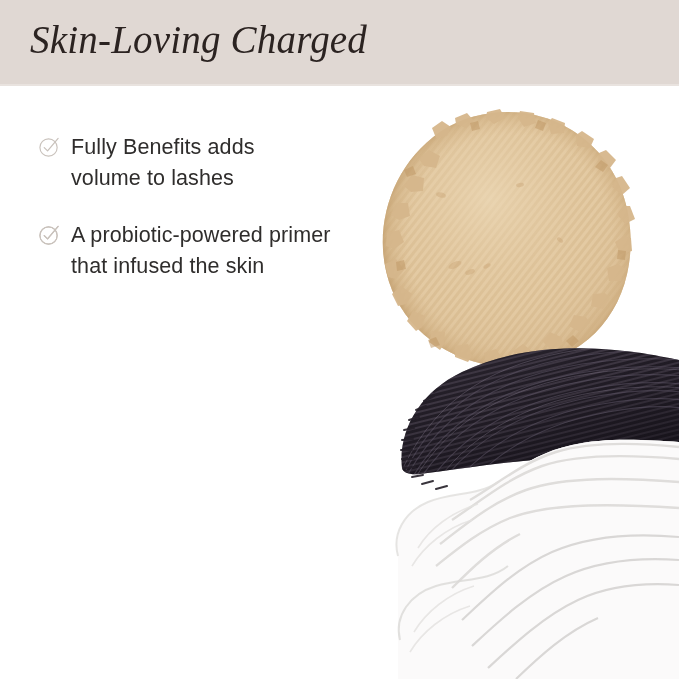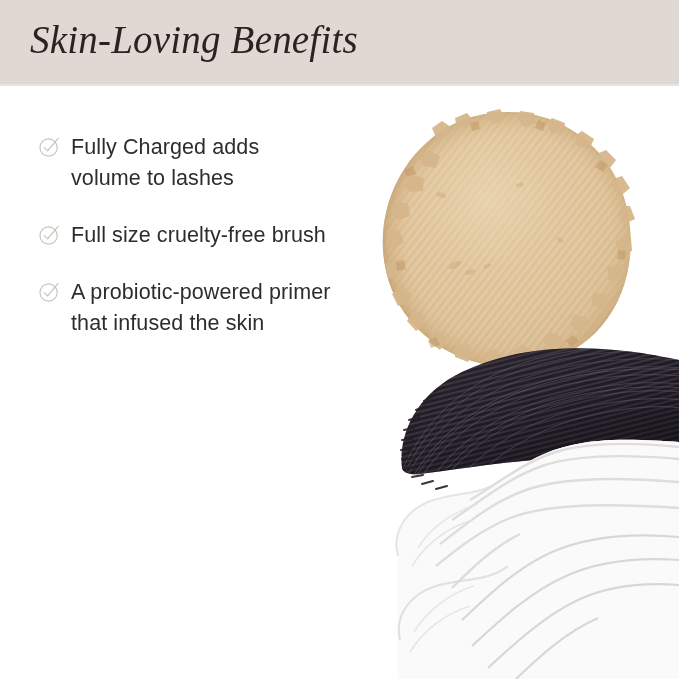--- a/index.html
+++ b/index.html
@@ -257,45 +257,44 @@
           <path d="M410,652 C422,632 444,614 470,606"></path>
         </g>
 
         <path d="M398,556 C392,534 404,512 428,502 C452,492 478,496 498,482" stroke="#e0dedc" stroke-width="2" fill="none" opacity="0.8"></path>
         <path d="M400,640 C394,616 410,594 436,586 C462,578 488,582 508,566" stroke="#dbd9d7" stroke-width="2" fill="none" opacity="0.8"></path>
       </g>
     </svg>
   </div>
 
   <div class="header-band">
-    <div class="page-title">Skin-Loving Benefits</div>
+    <div class="page-title">Skin-Loving Charged</div>
   </div>
 
   <div class="benefits">
 
     <div class="benefit">
       <span class="check-icon">
         <svg viewBox="0 0 24 24" xmlns="http://www.w3.org/2000/svg">
           <circle cx="11" cy="13" r="9" fill="none" stroke="#c9c2bc" stroke-width="1.2"></circle>
           <path d="M6.5,13.2 L10,16.6 L21,3.6" fill="none" stroke="#c9c2bc" stroke-width="1.3" stroke-linecap="round" stroke-linejoin="round"></path>
         </svg>
       </span>
-      <span class="benefit-text">Fully Charged adds
+      <span class="benefit-text">Fully Benefits adds
 volume to lashes</span>
     </div>
 
 
     <div class="benefit">
       <span class="check-icon">
         <svg viewBox="0 0 24 24" xmlns="http://www.w3.org/2000/svg">
           <circle cx="11" cy="13" r="9" fill="none" stroke="#c9c2bc" stroke-width="1.2"></circle>
           <path d="M6.5,13.2 L10,16.6 L21,3.6" fill="none" stroke="#c9c2bc" stroke-width="1.3" stroke-linecap="round" stroke-linejoin="round"></path>
         </svg>
       </span>
-      <span class="benefit-text">Full size cruelty-free brush</span>
     </div>
 
     <div class="benefit">
       <span class="check-icon">
         <svg viewBox="0 0 24 24" xmlns="http://www.w3.org/2000/svg">
           <circle cx="11" cy="13" r="9" fill="none" stroke="#c9c2bc" stroke-width="1.2"></circle>
           <path d="M6.5,13.2 L10,16.6 L21,3.6" fill="none" stroke="#c9c2bc" stroke-width="1.3" stroke-linecap="round" stroke-linejoin="round"></path>
         </svg>
       </span>
       <span class="benefit-text">A probiotic-powered primer

